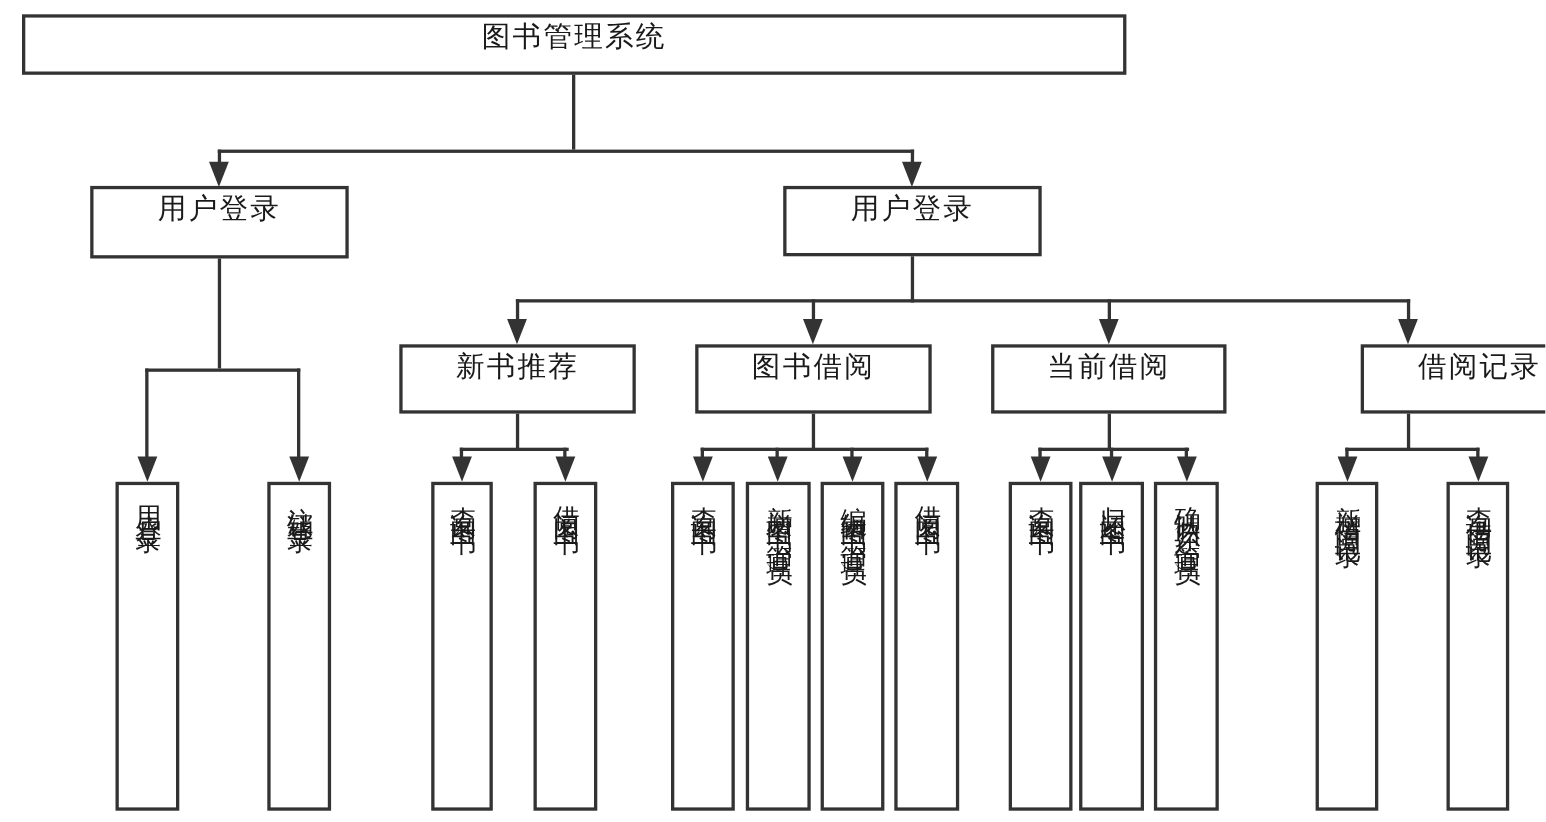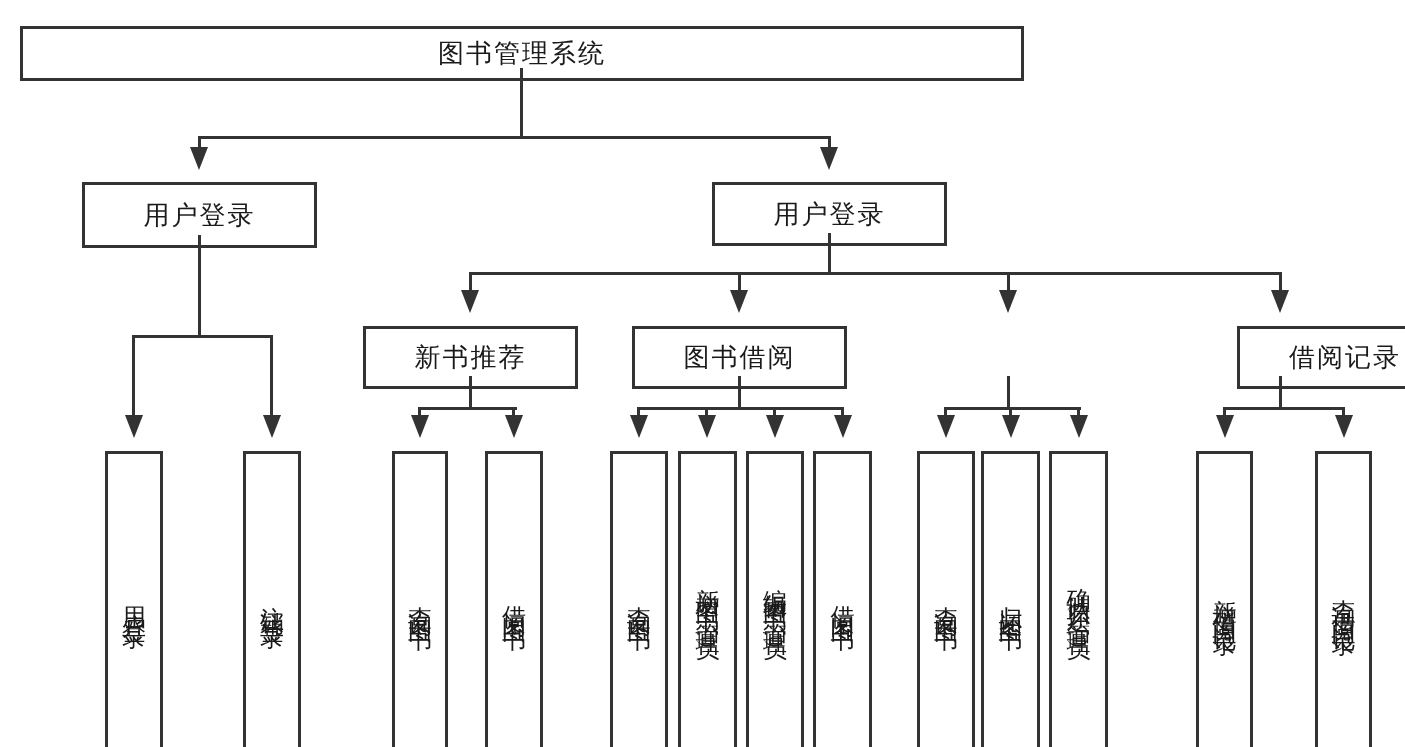--- a/index.html
+++ b/index.html
@@ -9,24 +9,23 @@
   }
   html,body{margin:0;padding:0;background:#ffffff;}
   body{font-family:"Liberation Sans","DejaVu Sans",sans-serif;}
   .stage{position:relative;width:1405px;height:747px;background:#ffffff;overflow:hidden;}
   .node{
     position:absolute;
     box-sizing:border-box;
     background:#ffffff;
     border:3px solid var(--line);
     display:flex;
-    align-items:center;
+    align-items:flex-start;
     justify-content:center;
     color:var(--text);
-    margin-top:13px;
   }
   .hlabel{font-size:26px;letter-spacing:2px;white-space:nowrap;}
   .vtext{
     writing-mode:vertical-rl;
     text-orientation:mixed;
     font-size:24px;
     letter-spacing:7px;
     white-space:nowrap;
     color:var(--text);
   }
@@ -85,20 +84,23 @@
   <div class="vline" style="left:1007px;top:272px;height:20px"></div>
   <div class="arrow" style="left:999px;top:290px"></div>
   <div class="vline" style="left:1279px;top:272px;height:20px"></div>
   <div class="arrow" style="left:1271px;top:290px"></div>
 
   <div class="node" style="left:363px;top:313px;width:215px;height:63px">
     <span class="hlabel">新书推荐</span>
   </div>
   <div class="node" style="left:632px;top:313px;width:215px;height:63px">
     <span class="hlabel">图书借阅</span>
+  </div>
+  <div class="node" style="left:901px;top:313px;width:214px;height:63px">
+    <span class="hlabel">当前借阅</span>
   </div>
   <div class="node" style="left:1237px;top:313px;width:216px;height:63px">
     <span class="hlabel">借阅记录</span>
   </div>
 
   <div class="vline" style="left:469px;top:376px;height:34px"></div>
   <div class="hline" style="left:418px;top:407px;width:99px"></div>
   <div class="vline" style="left:418px;top:407px;height:10px"></div>
   <div class="arrow" style="left:411px;top:415px"></div>
   <div class="vline" style="left:512px;top:407px;height:10px"></div>

